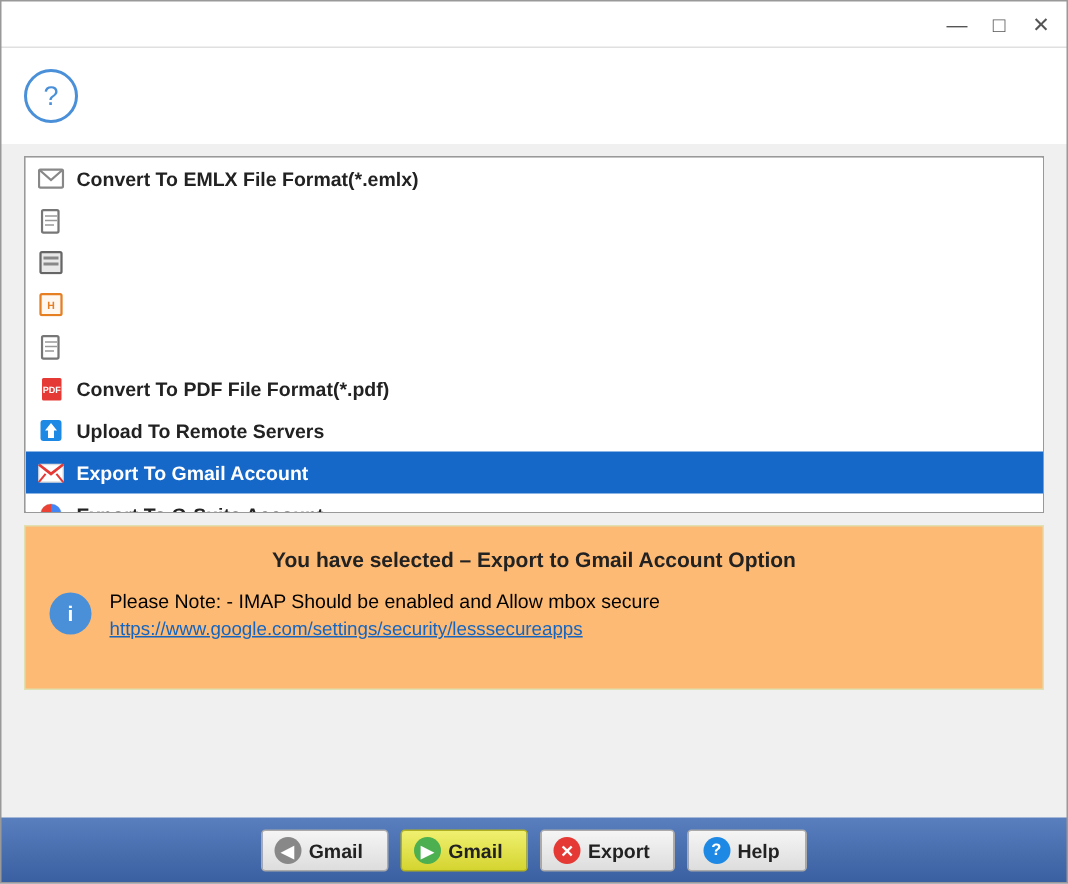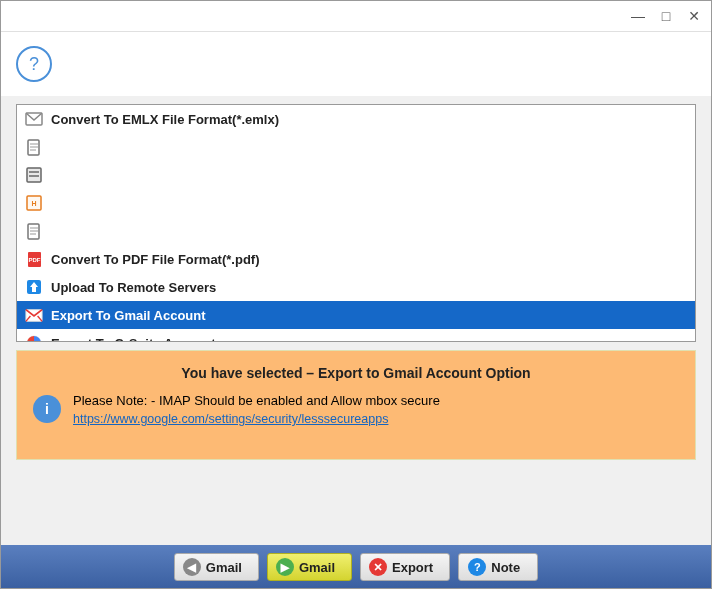--- a/index.html
+++ b/index.html
@@ -314,17 +314,17 @@
   <button class="nav-btn primary">
     <span class="btn-icon next">▶</span>
     <span>Gmail</span>
   </button>
   <button class="nav-btn">
     <span class="btn-icon cancel">✕</span>
     <span>Export</span>
   </button>
   <button class="nav-btn">
     <span class="btn-icon help">?</span>
-    <span>Note</span>
+    <span>Help</span>
   </button>
 </div>
 
 <div class="window-border"></div>
 
 </body></html>

